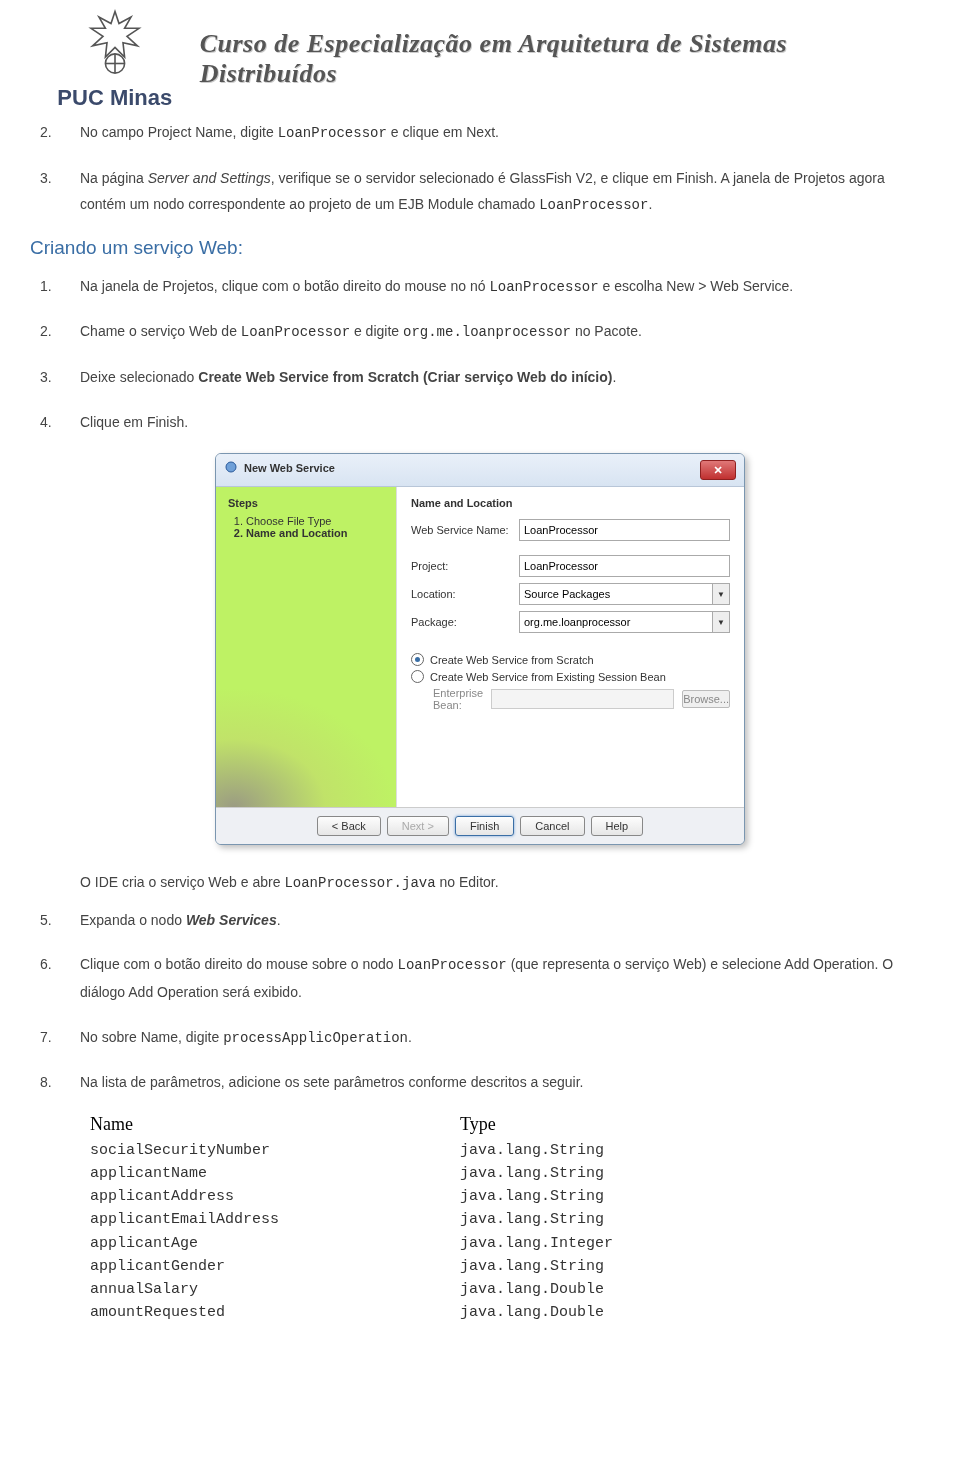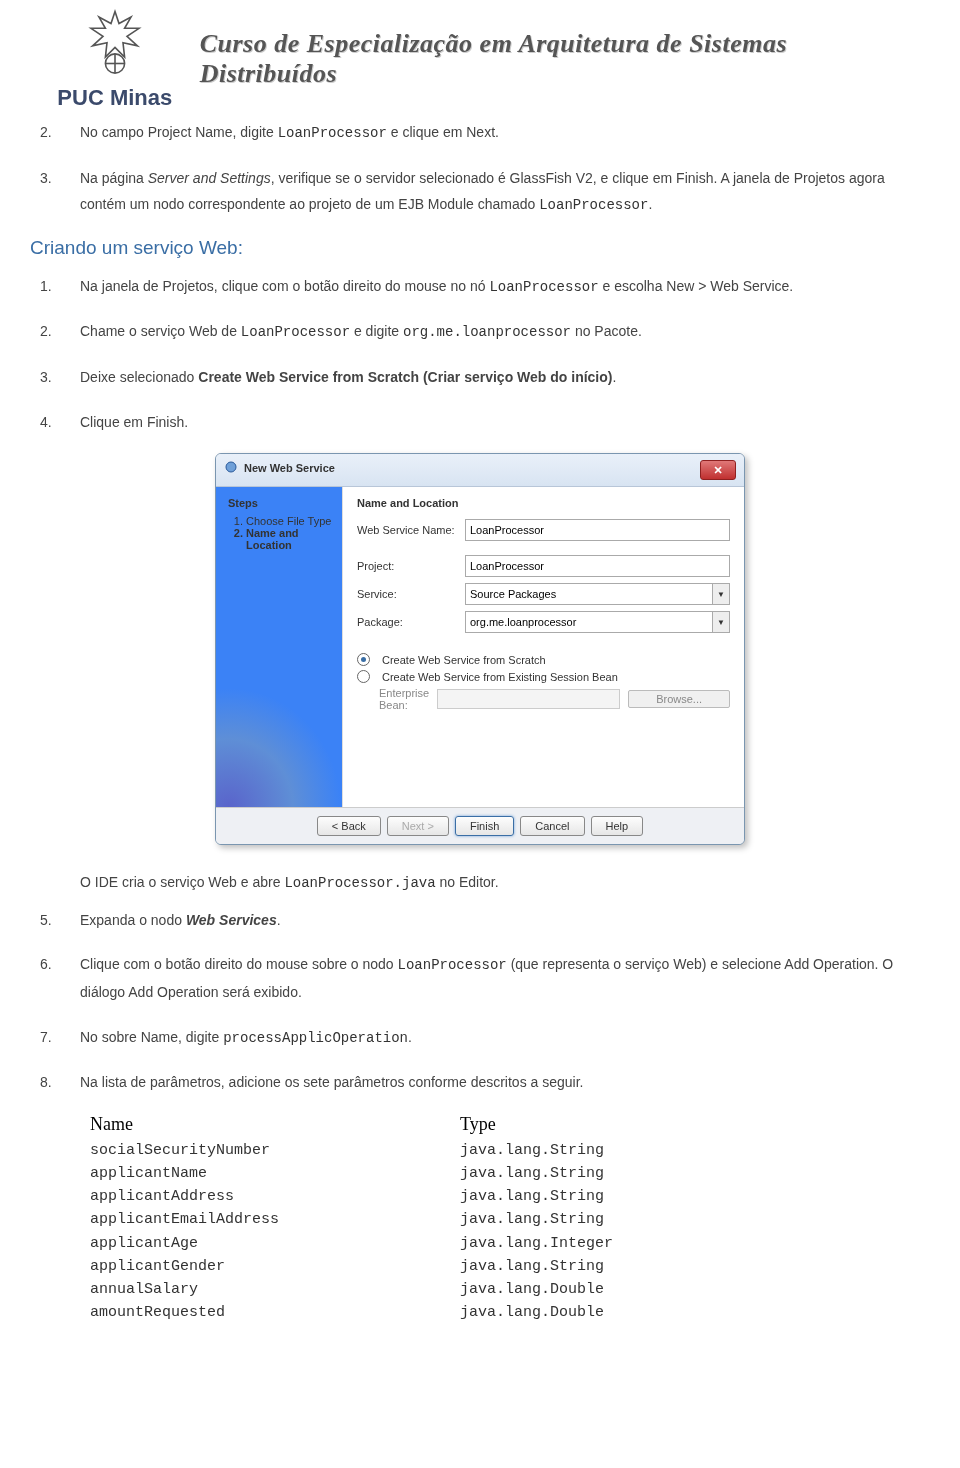--- a/index.html
+++ b/index.html
@@ -124,21 +124,21 @@
   .dlg-body {
     display: flex;
     background: #fff;
   }
   .dlg-left {
     width: 160px;
     padding: 10px 10px 10px 12px;
     border-right: 1px solid #ddd;
     position: relative;
     min-height: 300px;
-    background: #3b82f6;
+    background: #bef264;
   }
   .dlg-left .head {
     font-weight: bold;
     font-size: 11px;
     margin-bottom: 6px;
   }
   .dlg-left ol {
     list-style: decimal;
     padding-left: 18px;
     margin: 0;
@@ -186,41 +186,41 @@
     border-left: none;
     background: #eee;
     display: flex;
     align-items: center;
     justify-content: center;
     font-size: 8px;
   }
   .radio-row {
     display: flex;
     align-items: center;
-    gap: 12px;
+    gap: 6px;
     font-size: 11px;
     margin: 4px 0 4px 0;
   }
   .radio {
     width: 11px; height: 11px;
     border: 1px solid #666;
     border-radius: 50%;
     display: flex; align-items:center; justify-content:center;
   }
   .radio.on::after {
     content:""; width:5px; height:5px; background:#3a6ea5; border-radius:50%;
   }
   .ent-row {
     display:flex; align-items:center; gap:8px;
     font-size:11px; margin:4px 0 0 22px;
     color:#888;
   }
   .ent-row input { flex:1; background:#f4f4f4; border:1px solid #ccc; height:16px; }
   .ent-row .btn {
-    padding: 2px 27px;
+    padding: 2px 0;
     border: 1px solid #bbb;
     background: #f0f0f0;
     border-radius: 2px;
     color: #888;
   }
   .dlg-buttons {
     background: #eef0f4;
     padding: 8px 10px;
     border-top: 1px solid #ccc;
     display: flex;
@@ -342,21 +342,21 @@
           <div class="frow">
             <div class="lab"><span>Web Service Name:</span></div>
             <input type="text" value="LoanProcessor" style="">
           </div>
           <div style="height:8px"></div>
           <div class="frow">
             <div class="lab"><span>Project:</span></div>
             <input type="text" value="LoanProcessor" style="">
           </div>
           <div class="frow">
-            <div class="lab"><span>Service:</span></div>
+            <div class="lab"><span>Location:</span></div>
             <div class="combo">
               <input type="text" value="Source Packages" style="">
               <div class="drop">▼</div>
             </div>
           </div>
           <div class="frow">
             <div class="lab"><span>Package:</span></div>
             <div class="combo">
               <input type="text" value="org.me.loanprocessor" style="">
               <div class="drop">▼</div>

